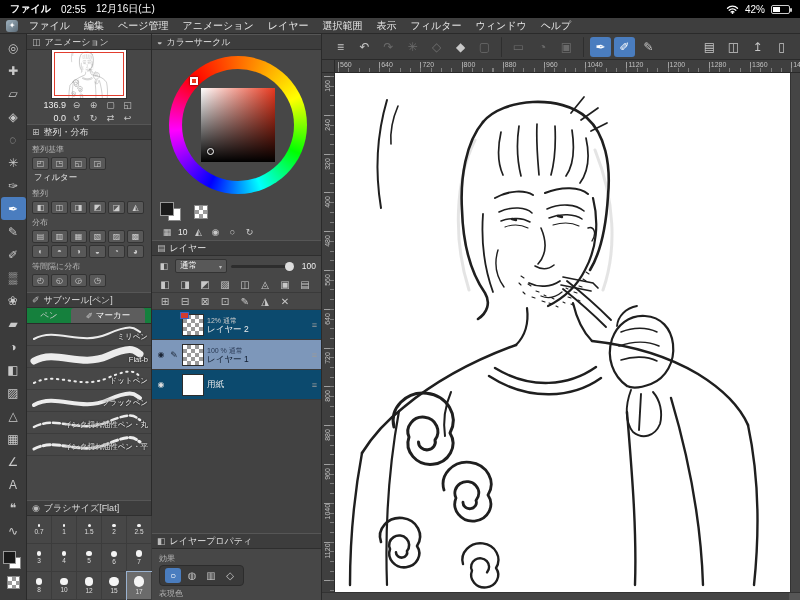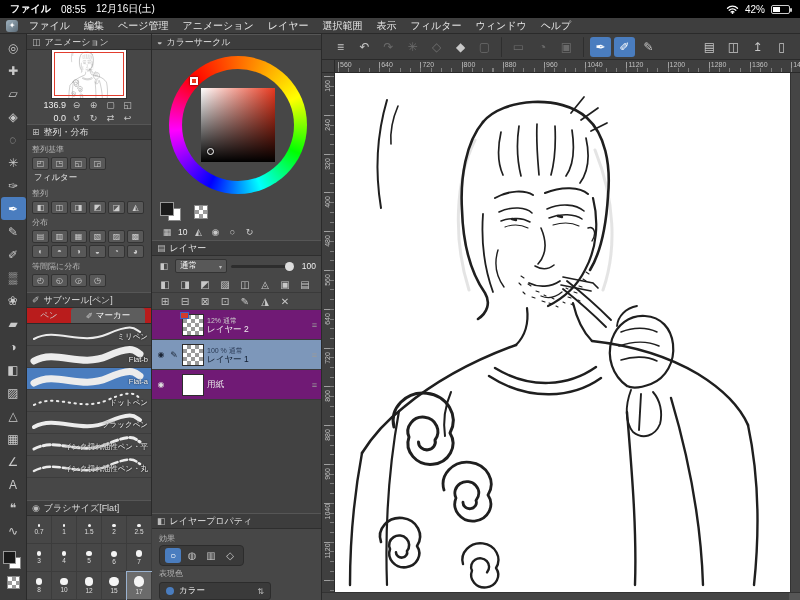--- a/index.html
+++ b/index.html
@@ -47,21 +47,21 @@
   .navval{width:34px;text-align:right;font-size:9px;color:#eee}
   .navicons{display:flex;gap:2px}
   .navicons .icn{width:15px;height:13px;font-size:9px}
   
   .alignbody{padding:2px 5px 4px}
   .slabel{font-size:8px;color:#b5b5b5;padding:2px 0 1px}
   .svalue{font-size:8.5px;color:#e8e8e8;padding:1px 0 2px 2px}
   .btnrow{display:flex;gap:2px;padding:1px 0}
   .btnrow .icn{width:17px;height:13px;background:#585858;border:1px solid #333;border-radius:2px;font-size:8px;color:#ccc}
   
-  .stabs{display:flex;height:16px;min-height:16px;background:#b91c1c;border-bottom:1px solid #2b2b2b}
+  .stabs{display:flex;height:16px;min-height:16px;background:#15803d;border-bottom:1px solid #2b2b2b}
   .stab{flex:0 0 44px;display:flex;align-items:center;justify-content:center;gap:3px;font-size:8.5px;color:#cfcfcf}
   .stab.active{flex:0 0 74px;background:#5d5d5d;color:#fff;border-radius:3px 3px 0 0}
   .brushlist{flex:0 0 176px;overflow:hidden}
   .brow{position:relative;height:22px;border-bottom:1px solid #3c3c3c;display:flex;align-items:center}
   .brow.sel{background:var(--accent)}
   .bprev{position:absolute;left:2px;top:0;width:116px;height:22px}
   .bname{position:absolute;right:3px;bottom:3px;font-size:7.5px;color:#f2f2f2;text-shadow:0 0 2px #000;white-space:nowrap}
   
   .szgrid{display:grid;grid-template-columns:repeat(5,25px);grid-auto-rows:28px}
   .szcell{display:flex;flex-direction:column;align-items:center;justify-content:center;gap:1px;border-right:1px solid #3c3c3c;border-bottom:1px solid #3c3c3c}
@@ -88,21 +88,21 @@
   .blendrow{height:20px;display:flex;align-items:center;gap:4px;padding:0 5px}
   .blendrow .icn{width:14px;font-size:9px}
   .blendsel{height:14px;background:#585858;border:1px solid #333;border-radius:2px;display:flex;align-items:center;gap:4px;padding:0 4px;font-size:8.5px;color:#eee;width:52px;justify-content:space-between}
   .car{font-size:6px;color:#bbb}
   .slider{flex:1;height:3px;background:#2d2d2d;border-radius:2px;position:relative}
   .slider .knob{position:absolute;right:0;top:-3px;width:9px;height:9px;background:#ddd;border-radius:50%}
   .opval{font-size:8.5px;color:#eee;width:18px;text-align:right}
   .ltb{height:17px;display:flex;align-items:center;gap:2px;padding:0 4px;border-bottom:1px solid #3a3a3a}
   .ltb .icn{width:18px;height:14px;font-size:10px}
   .layerlist{}
-  .lrow{display:flex;align-items:center;gap:3px;padding:0 4px;height:30px;border-bottom:1px solid #3a3a3a;background:#701a75}
+  .lrow{display:flex;align-items:center;gap:3px;padding:0 4px;height:30px;border-bottom:1px solid #3a3a3a;background:#0c4a6e}
   .lrow.sel{background:#7d97ba}
   .leye{width:10px;font-size:8px;color:#ddd;text-align:center}
   .ledit{width:10px;font-size:9px;color:#ddd;text-align:center}
   .lrow.sel .leye,.lrow.sel .ledit{color:#1c2636}
   .lthumb{position:relative;width:22px;height:22px;border:1px solid #2d2d2d}
   .lthumb.white{background:#fff}
   .lbadge{position:absolute;left:-3px;top:-3px;width:9px;height:7px;background:#d23b2e;border:1px solid #3a62c4}
   .ltext{display:flex;flex-direction:column;justify-content:center;line-height:9px;flex:1;overflow:hidden}
   .linfo{font-size:7px;color:#c9c9c9;white-space:nowrap}
   .lname{font-size:8.5px;color:#efefef;white-space:nowrap}
@@ -145,21 +145,21 @@
   .bcorner{width:11px;height:7px;background:#565656}
 </style>
 </head>
 <body>
 
 <div class="app">
 
   <div class="statusbar">
     <div class="sb-left">
       <span class="appname">ファイル</span>
-      <span>08:55</span>
+      <span>02:55</span>
       <span>12月16日(土)</span>
     </div>
     <div class="sb-right">
       <svg width="13" height="10" viewBox="0 0 13 10" fill="none" stroke="#fff" stroke-width="1.3" stroke-linecap="round">
         <path d="M1.5,4.2 A7,7 0 0 1 11.5,4.2"></path>
           <path d="M3.2,6.2 A4.6,4.6 0 0 1 9.8,6.2"></path>
           <path d="M5.1,8 A2.1,2.1 0 0 1 7.9,8"></path>
           <circle cx="6.5" cy="9" r="0.9" fill="#fff" stroke="none"></circle>
       </svg>
       <span>42%</span>
@@ -359,49 +359,43 @@
               <path d="M5,15 C28,3 52,22 80,10 S108,6 113,8" fill="none" stroke="#ececec" stroke-linecap="round" stroke-width="2"></path>
             </svg>
             <span class="bname">ミリペン</span>
           </div>
           <div class="brow">
             <svg class="bprev" viewBox="0 0 118 22" preserveAspectRatio="none">
               <path d="M5,15 C28,3 52,22 80,10 S108,6 113,8" fill="none" stroke="#ececec" stroke-linecap="round" stroke-width="7"></path>
             </svg>
             <span class="bname">Flat-b</span>
           </div>
-          <div class="brow sel">
-            <svg class="bprev" viewBox="0 0 118 22" preserveAspectRatio="none">
-              <path d="M5,15 C28,3 52,22 80,10 S108,6 113,8" fill="none" stroke="#ececec" stroke-linecap="round" stroke-width="7"></path>
-            </svg>
-            <span class="bname">Flat-a</span>
-          </div>
           <div class="brow">
             <svg class="bprev" viewBox="0 0 118 22" preserveAspectRatio="none">
               <path d="M5,15 C28,3 52,22 80,10 S108,6 113,8" fill="none" stroke="#ececec" stroke-linecap="round" stroke-width="2" stroke-dasharray="1.5 4.5"></path>
             </svg>
             <span class="bname">ドットペン</span>
           </div>
           <div class="brow">
             <svg class="bprev" viewBox="0 0 118 22" preserveAspectRatio="none">
               <path d="M5,15 C28,3 52,22 80,10 S108,6 113,8" fill="none" stroke="#ececec" stroke-linecap="round" stroke-width="4"></path>
             </svg>
             <span class="bname">ブラックペン</span>
           </div>
           <div class="brow">
             <svg class="bprev" viewBox="0 0 118 22" preserveAspectRatio="none">
+              <path d="M5,15 C28,3 52,22 80,10 S108,6 113,8" fill="none" stroke="#ececec" stroke-linecap="round" stroke-width="2.5" stroke-dasharray="7 3"></path>
+            </svg>
+            <span class="bname">インク切れ油性ペン・丸</span>
+          </div>
+          <div class="brow">
+            <svg class="bprev" viewBox="0 0 118 22" preserveAspectRatio="none">
               <path d="M5,15 C28,3 52,22 80,10 S108,6 113,8" fill="none" stroke="#ececec" stroke-linecap="round" stroke-width="3" stroke-dasharray="7 3"></path>
             </svg>
             <span class="bname">インク切れ油性ペン・平</span>
-          </div>
-          <div class="brow">
-            <svg class="bprev" viewBox="0 0 118 22" preserveAspectRatio="none">
-              <path d="M5,15 C28,3 52,22 80,10 S108,6 113,8" fill="none" stroke="#ececec" stroke-linecap="round" stroke-width="2.5" stroke-dasharray="7 3"></path>
-            </svg>
-            <span class="bname">インク切れ油性ペン・丸</span>
           </div>
         </div>
 
       <div class="phead">
           <span class="icn">◉</span>
           <span class="ptitle">ブラシサイズ[Flat]</span>
         </div>
       <div class="szgrid">
           <div class="szcell">
             <span class="szdot" style="height: 2.04982px; width: 2.04982px;"></span>
@@ -572,25 +566,20 @@
         </div>
       <div class="propbody">
         <div class="slabel">効果</div>
         <div class="effgroup">
             <span class="icn active">○</span>
             <span class="icn">◍</span>
             <span class="icn">▥</span>
             <span class="icn">◇</span>
           </div>
         <div class="slabel">表現色</div>
-        <div class="expdrop">
-          <span class="expdot"></span>
-          <span>カラー</span>
-          <span class="upd">⇅</span>
-        </div>
       </div>
     </div>
 
     <div class="canvascol">
       <div class="tb">
         <div class="tbleft">
             <span class="icn">≡</span>
             <span class="icn">↶</span>
             <span class="icn dim">↷</span>
             <span class="icn dim">✳</span>

